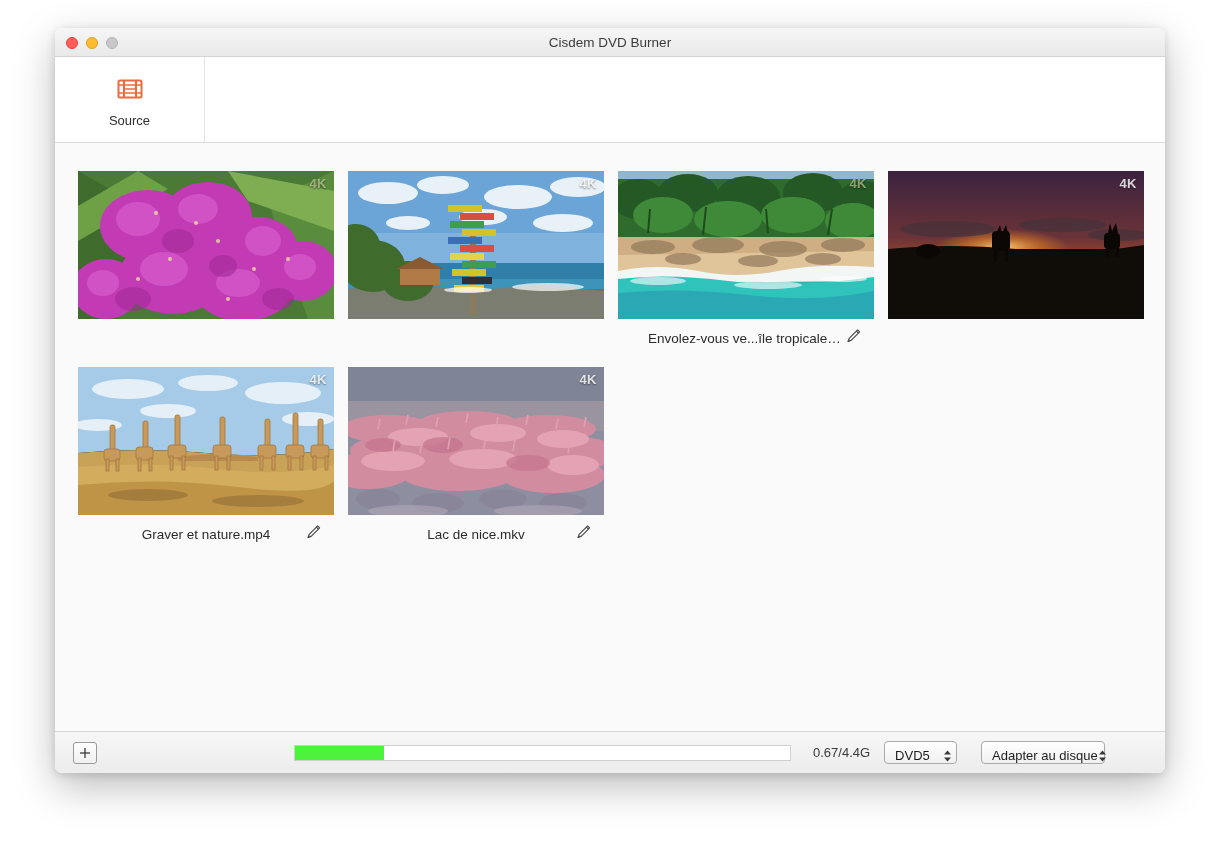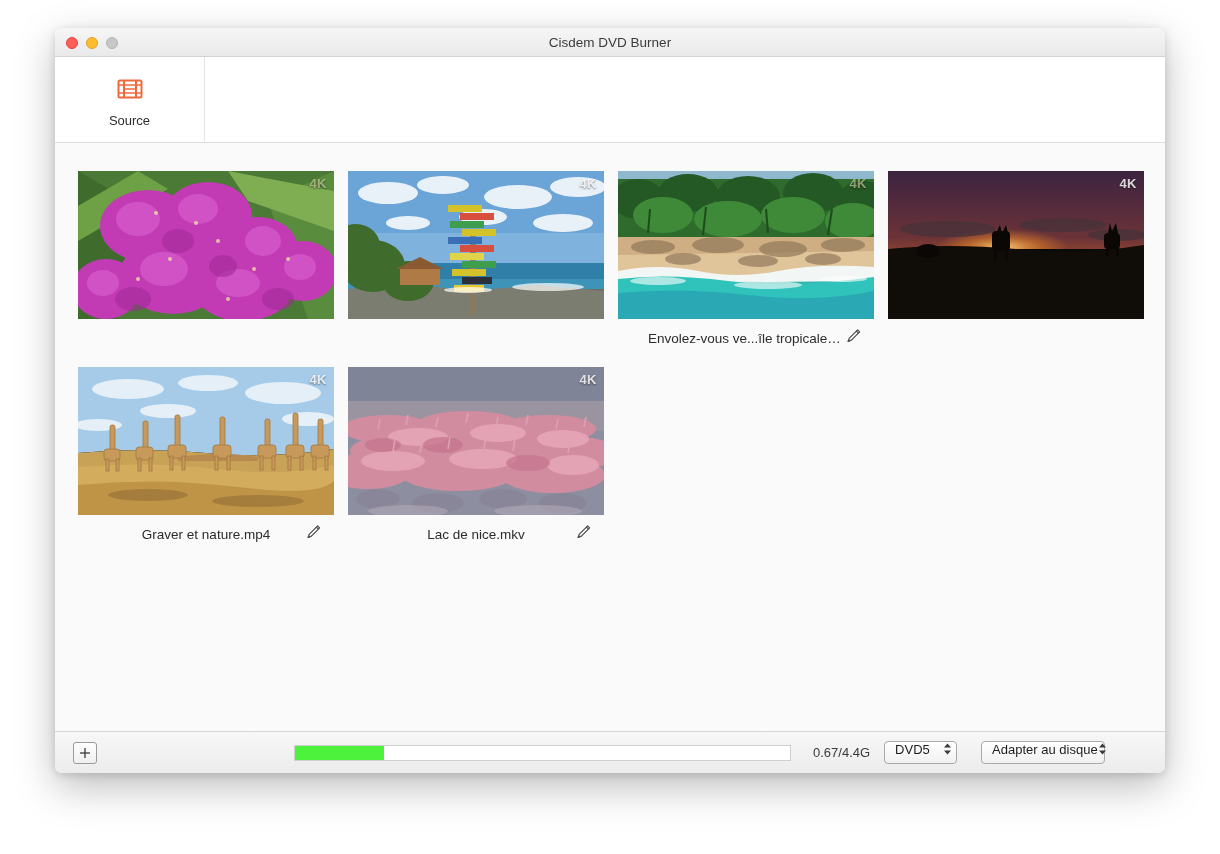--- a/index.html
+++ b/index.html
@@ -133,21 +133,21 @@
     margin-left: 22px;
     font-size: 13px; color: #3a3a3a;
     white-space: nowrap;
   }
   .popup {
     margin-left: 14px;
     height: 23px;
     border: 1px solid #a9a9a9;
     border-radius: 4px;
     background: linear-gradient(to bottom,#ffffff,#f1f1f1);
-    display: flex; align-items: flex-start;
+    display: flex; align-items: flex-end;
     padding: 0 4px 0 10px;
     font-size: 13px; color: #1d1d1d;
     position: relative;
     cursor: default;
     white-space: nowrap;
   }
   #disc-type-popup { width: 73px; }
   #fit-popup { width: 124px; margin-left: 24px; }
   .popup .arrows { margin-left: auto; display: flex; flex-direction: column; gap: 2px; line-height: 0; }
 </style>

